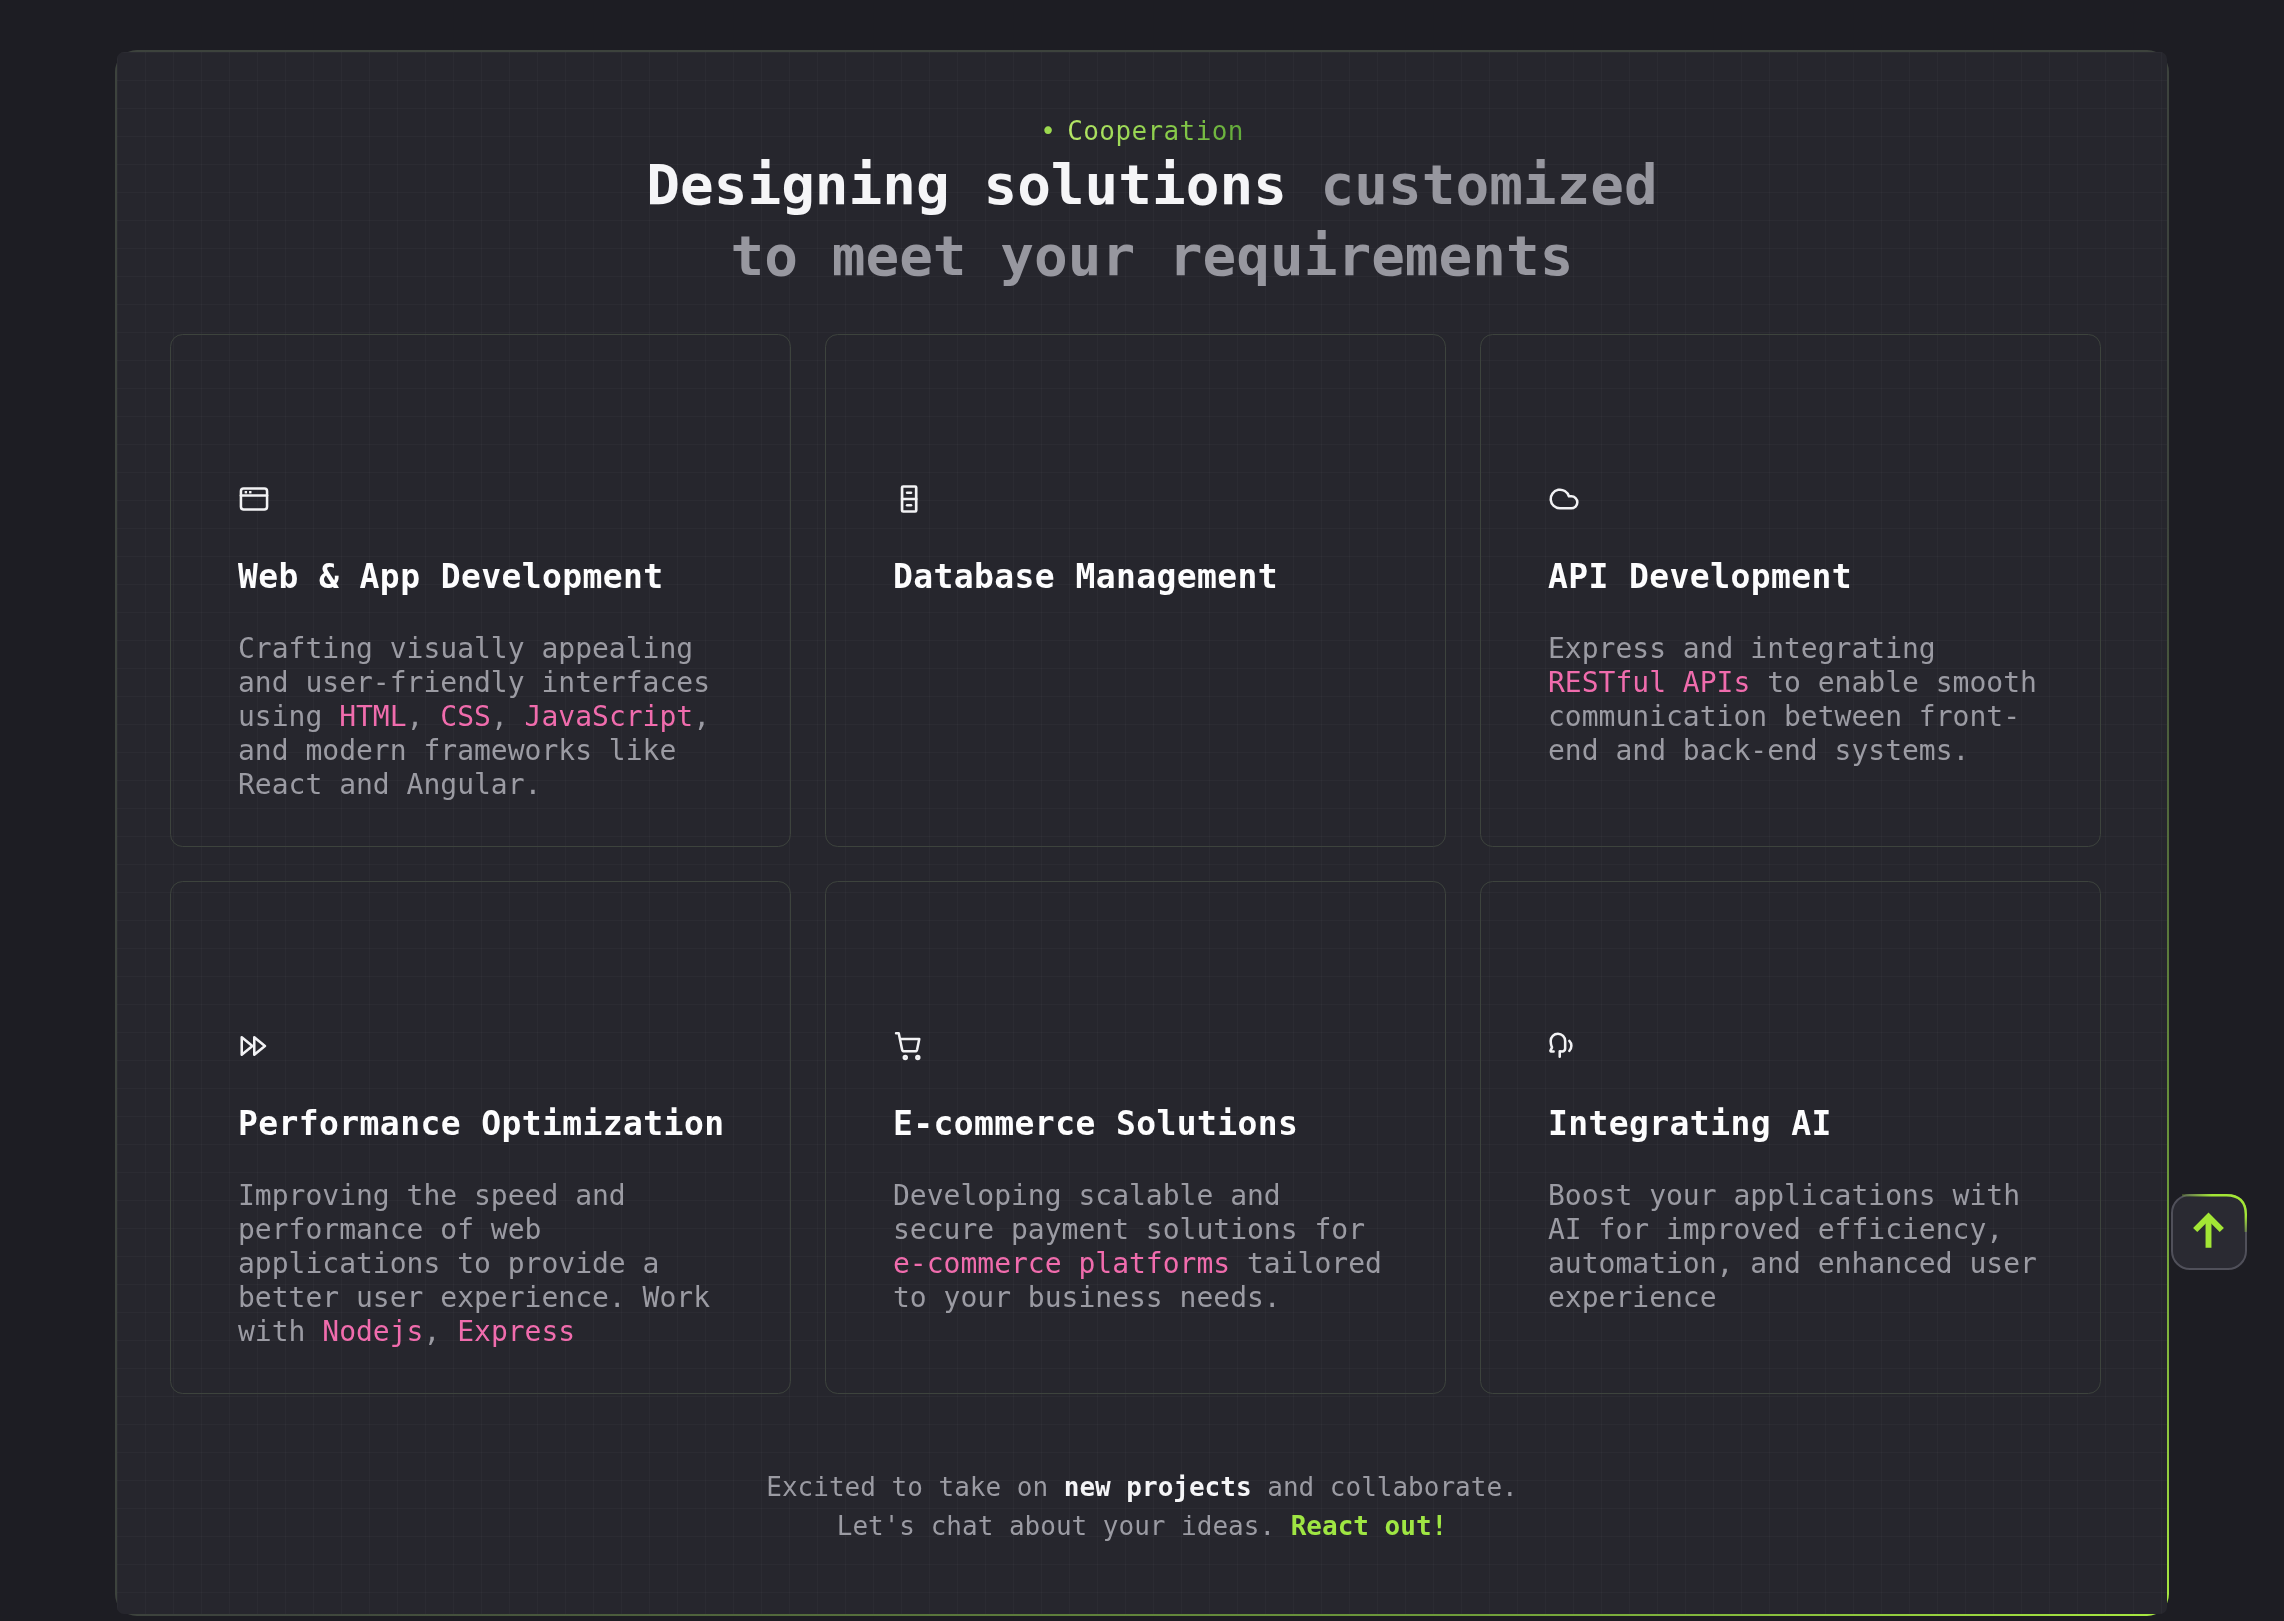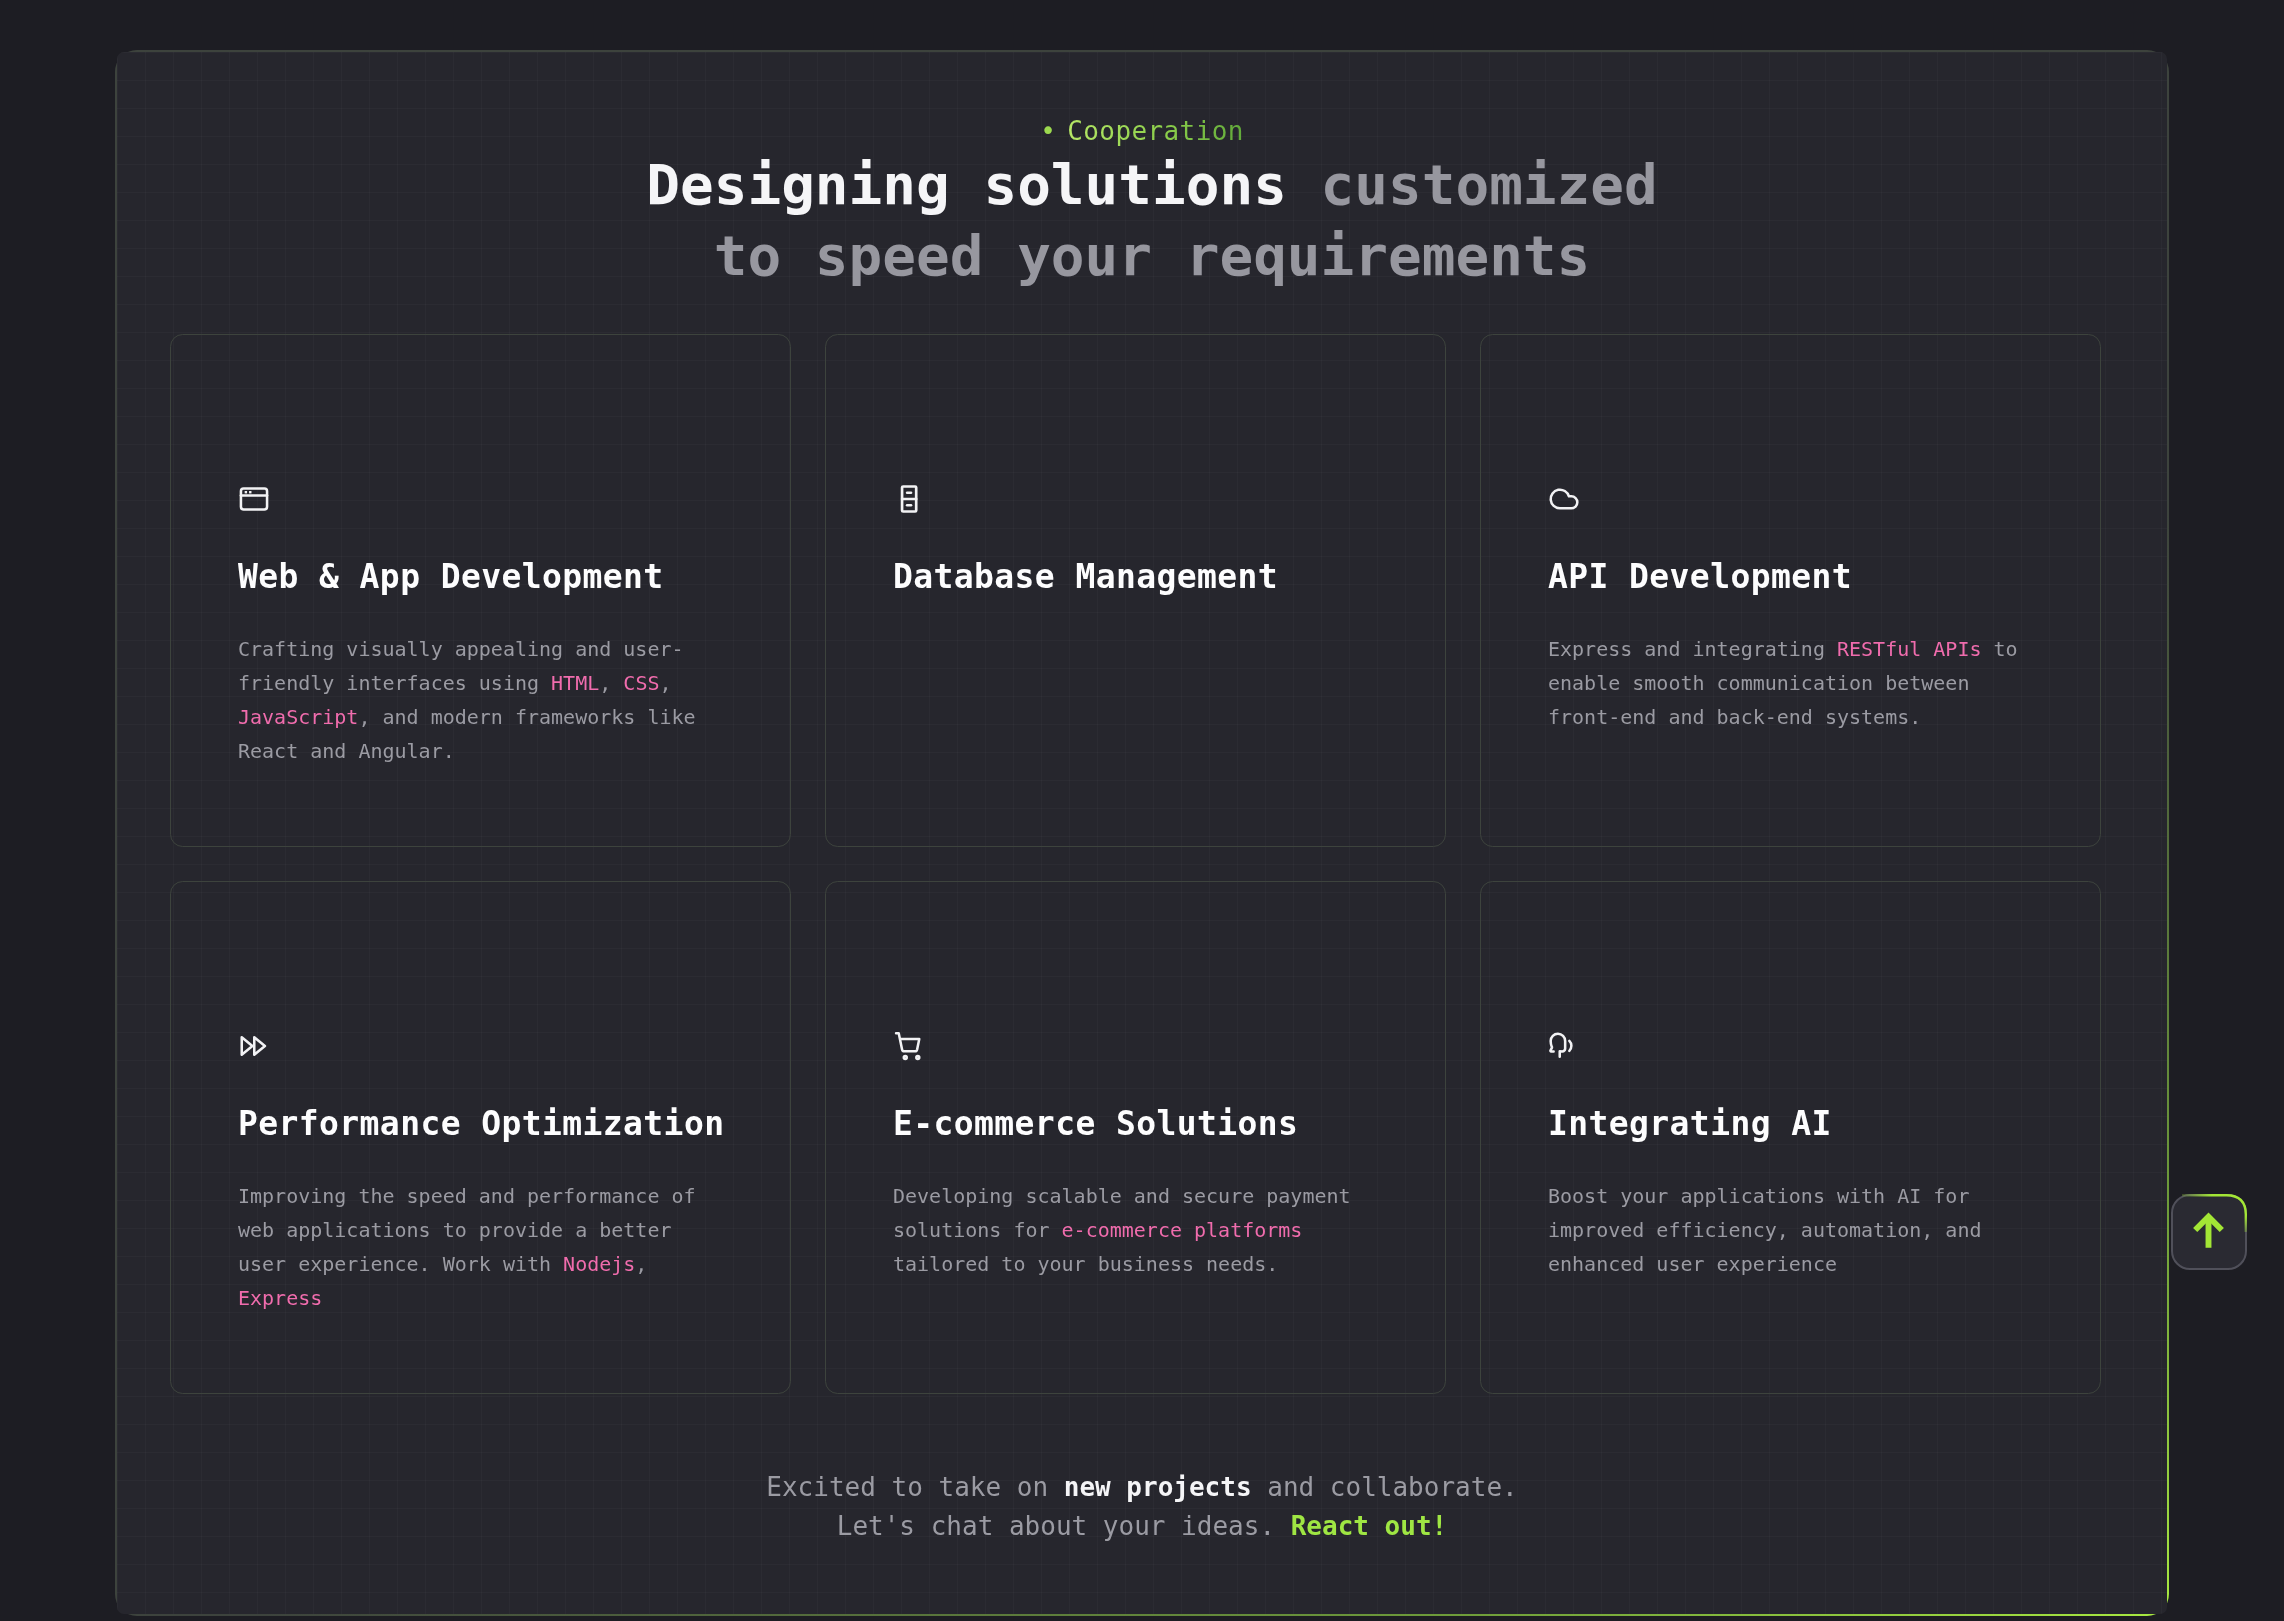--- a/index.html
+++ b/index.html
@@ -78,21 +78,21 @@
     margin-top: 44px;
     font-size: 33px;
     line-height: 35px;
     font-weight: 700;
     color: #fdfdfe;
     letter-spacing: 0.4px;
   }
   .card p {
     margin-top: 38px;
     max-width: 489px;
-    font-size: 20px;
+    font-size: 28px;
     line-height: 34px;
     color: #9b9ba3;
   }
 
   
   .footer { margin-top: 74px; font-size: 26px; line-height: 39px; color: #9b9ba3; }
 
   
   .scroll-top {
     position: absolute;
@@ -115,21 +115,21 @@
 
   <div class="panel-frame">
     <section class="panel">
 
       <div class="eyebrow">
         <span class="bullet">•</span><span class="eyebrow-label">Cooperation</span>
       </div>
 
       <h1 class="heading">
         <span class="hline"><span class="seg-strong">Designing solutions</span><span class="seg-muted"> customized</span></span>
-        <span class="hline"><span class="seg-muted">to speed your requirements</span></span>
+        <span class="hline"><span class="seg-muted">to meet your requirements</span></span>
       </h1>
 
       <div class="grid">
 
         <article class="card">
           <div class="icon">
             <svg viewBox="0 0 24 24" fill="none" stroke="currentColor" stroke-width="1.9" stroke-linecap="round" stroke-linejoin="round">
               <rect x="2.2" y="4.2" width="19.6" height="15.6" rx="2"></rect>
               <path d="M2.2 9.4h19.6"></path>
               <rect x="5" y="6" width="1.8" height="1.8" fill="currentColor" stroke="none"></rect>

